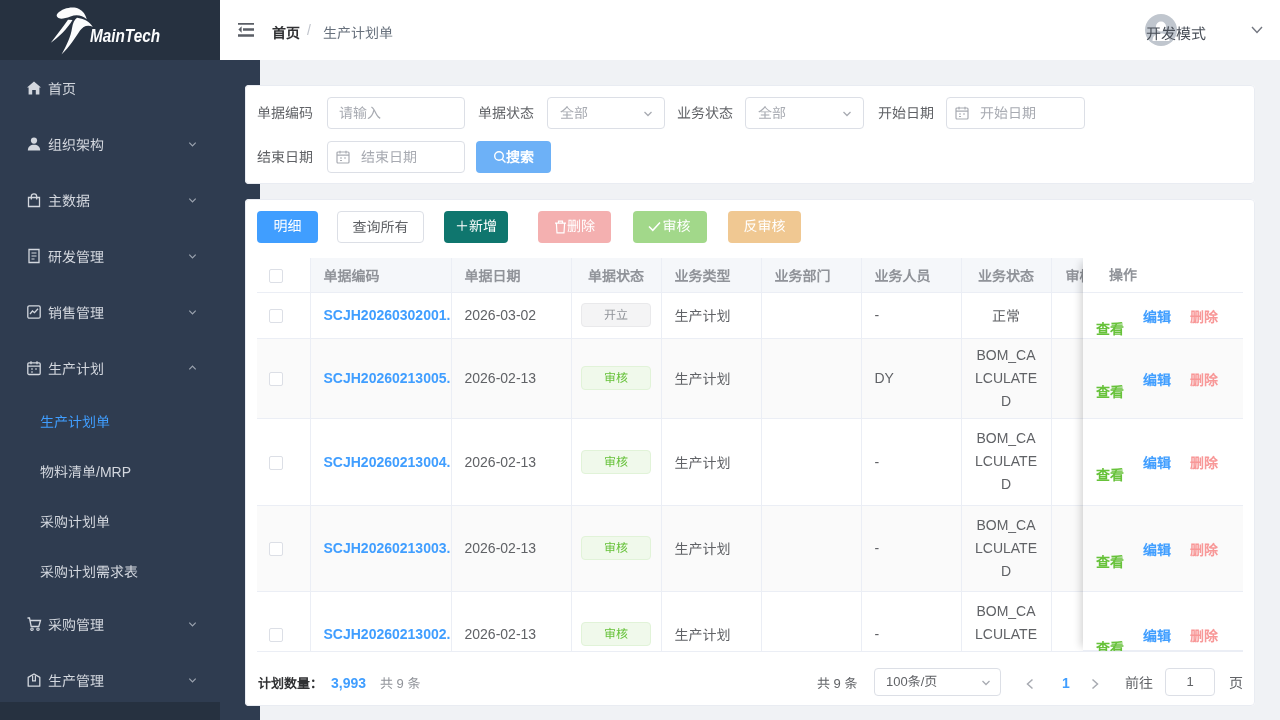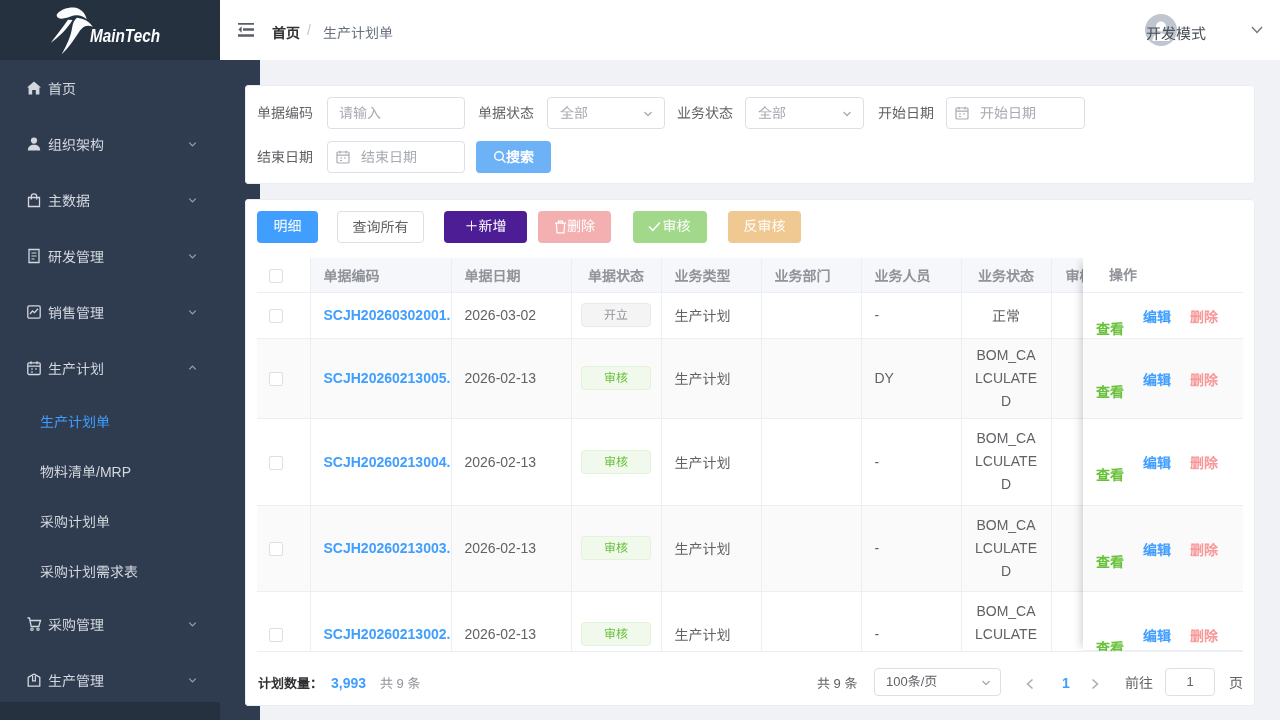--- a/index.html
+++ b/index.html
@@ -239,21 +239,21 @@
         <circle cx="6" cy="6" r="4.3" fill="none" stroke="#fff" stroke-width="1.4"></circle>
         <path d="M9.3 9.3 L12.5 12.5" stroke="#fff" stroke-width="1.4"></path>
       </svg>
     <span style="margin-left:13px;">搜索</span>
   </div>
 </div>
 
 <div id="card2">
   <div class="btn" style="left:12px; width:61px; background:#409EFF;">明细</div>
   <div class="btn plain" style="left:92px; width:87px;">查询所有</div>
-  <div class="btn" style="left:199px; width:83px; background:#4c1d95;"><span style="font-weight:400;">＋</span>新增</div>
+  <div class="btn" style="left:199px; width:64px; background:#0f766e;"><span style="font-weight:400;">＋</span>新增</div>
   <div class="btn" style="left:293px; width:73px; background:#f4b0b0;">
     <svg style="position:absolute;left:16px;top:9px;" width="13" height="14" viewBox="0 0 13 14">
         <path d="M1 3.2 H12 M4.5 3 V1.2 H8.5 V3 M2.4 3.4 L3 12.8 H10 L10.6 3.4" fill="none" stroke="#fff" stroke-width="1.2"></path>
       </svg>
     <span style="margin-left:13px;">删除</span>
   </div>
   <div class="btn" style="left:388px; width:74px; background:#a2d88a;">
     <svg style="position:absolute;left:15px;top:10px;" width="13" height="11" viewBox="0 0 13 11">
         <path d="M1 5.5 L4.8 9.3 L12 1.5" fill="none" stroke="#fff" stroke-width="1.5"></path>
       </svg>

